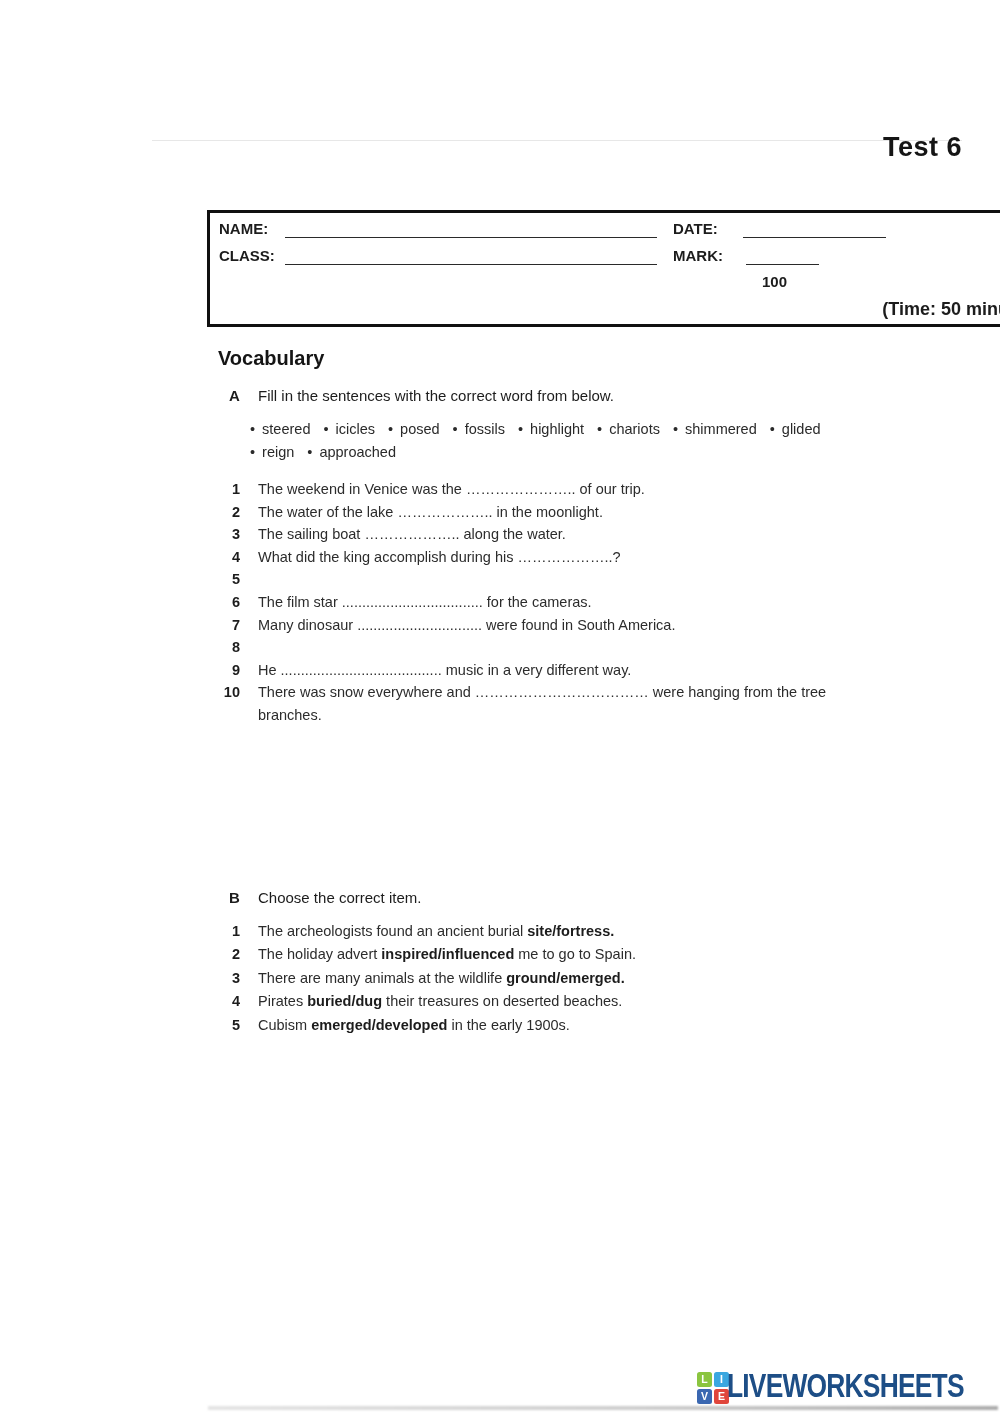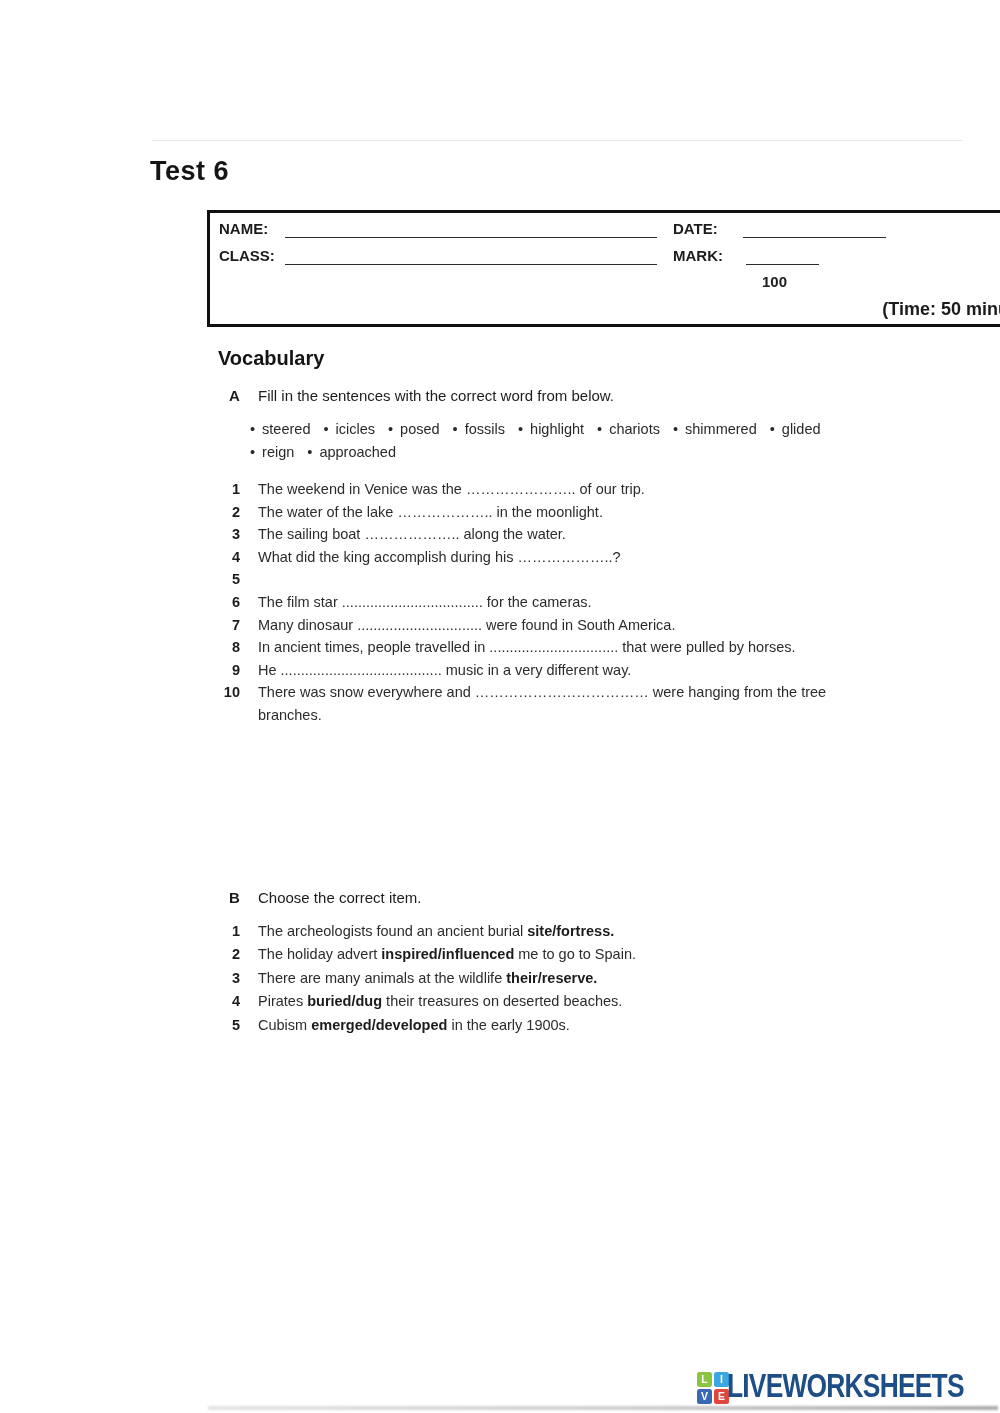--- a/index.html
+++ b/index.html
@@ -8,21 +8,21 @@
     background:#ffffff;
     font-family:"Liberation Sans","DejaVu Sans",sans-serif;
     color:#2a2a2a;
   }
   .abs{position:absolute;}
 
   
   .page-top-line{left:152px;top:140px;width:810px;height:1px;background:#e7e7e7;}
 
   
-  .title-wrap{left:150px;top:156px;width:812px;text-align:left;}
+  .title-wrap{left:150px;top:132px;width:812px;text-align:right;}
   .title{font-size:27px;font-weight:bold;color:#151515;letter-spacing:.5px;}
 
   
   .hbox{left:207px;top:210px;width:845px;height:117px;border:3px solid #101010;box-sizing:border-box;background:#fff;}
   .hbox .lbl{position:absolute;font-size:15px;font-weight:bold;color:#1c1c1c;}
   .fline{position:absolute;height:18px;border-bottom:1.6px solid #2a2a2a;}
   .name-lbl{left:9px;top:7px;}
   .name-line{left:75px;top:6px;width:372px;}
   .date-lbl{left:463px;top:7px;}
   .date-line{left:533px;top:6px;width:143px;}
@@ -160,21 +160,20 @@
   <li class="item">
       <span class="num">6</span>
       <span class="txt">The film star ................................... for the cameras.</span>
     </li>
   <li class="item">
       <span class="num">7</span>
       <span class="txt">Many dinosaur ............................... were found in South America.</span>
     </li>
   <li class="item">
       <span class="num">8</span>
-      <span class="txt">In ancient times, people travelled in ................................ that were pulled by horses.</span>
     </li>
   <li class="item">
       <span class="num">9</span>
       <span class="txt">He ........................................ music in a very different way.</span>
     </li>
   <li class="item">
       <span class="num">10</span>
       <span class="txt">There was snow everywhere and ……………………………… were hanging from the tree branches.</span>
     </li>
 </ul>
@@ -188,21 +187,21 @@
   <li class="item">
       <span class="num">1</span>
       <span class="txt"><span>The archeologists found an ancient burial </span><span class="choice">site/fortress.</span><span></span></span>
     </li>
   <li class="item">
       <span class="num">2</span>
       <span class="txt"><span>The holiday advert </span><span class="choice">inspired/influenced</span><span> me to go to Spain.</span></span>
     </li>
   <li class="item">
       <span class="num">3</span>
-      <span class="txt"><span>There are many animals at the wildlife </span><span class="choice">their/reserve.</span><span></span></span>
+      <span class="txt"><span>There are many animals at the wildlife </span><span class="choice">ground/emerged.</span><span></span></span>
     </li>
   <li class="item">
       <span class="num">4</span>
       <span class="txt"><span>Pirates </span><span class="choice">buried/dug</span><span> their treasures on deserted beaches.</span></span>
     </li>
   <li class="item">
       <span class="num">5</span>
       <span class="txt"><span>Cubism </span><span class="choice">emerged/developed</span><span> in the early 1900s.</span></span>
     </li>
 </ul>

